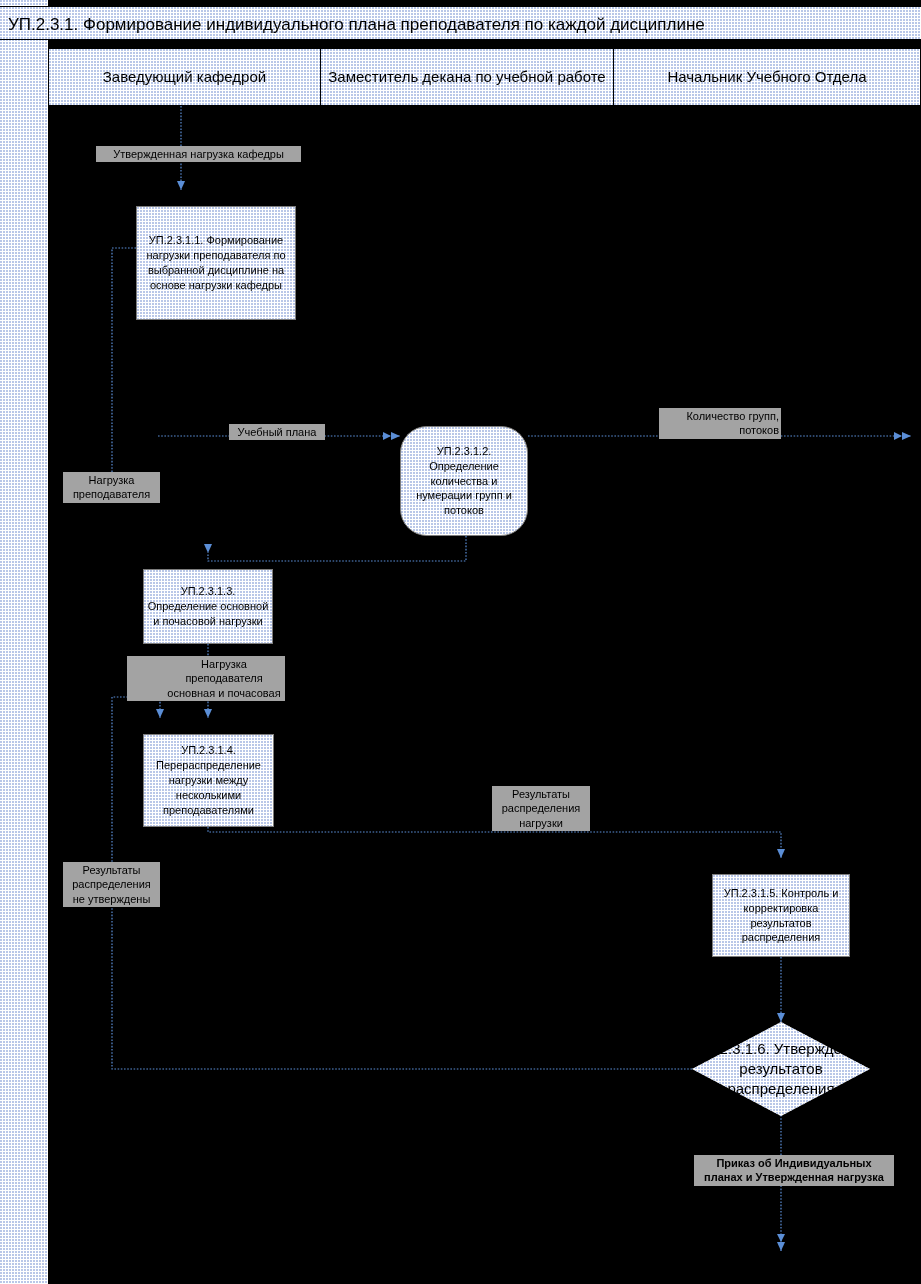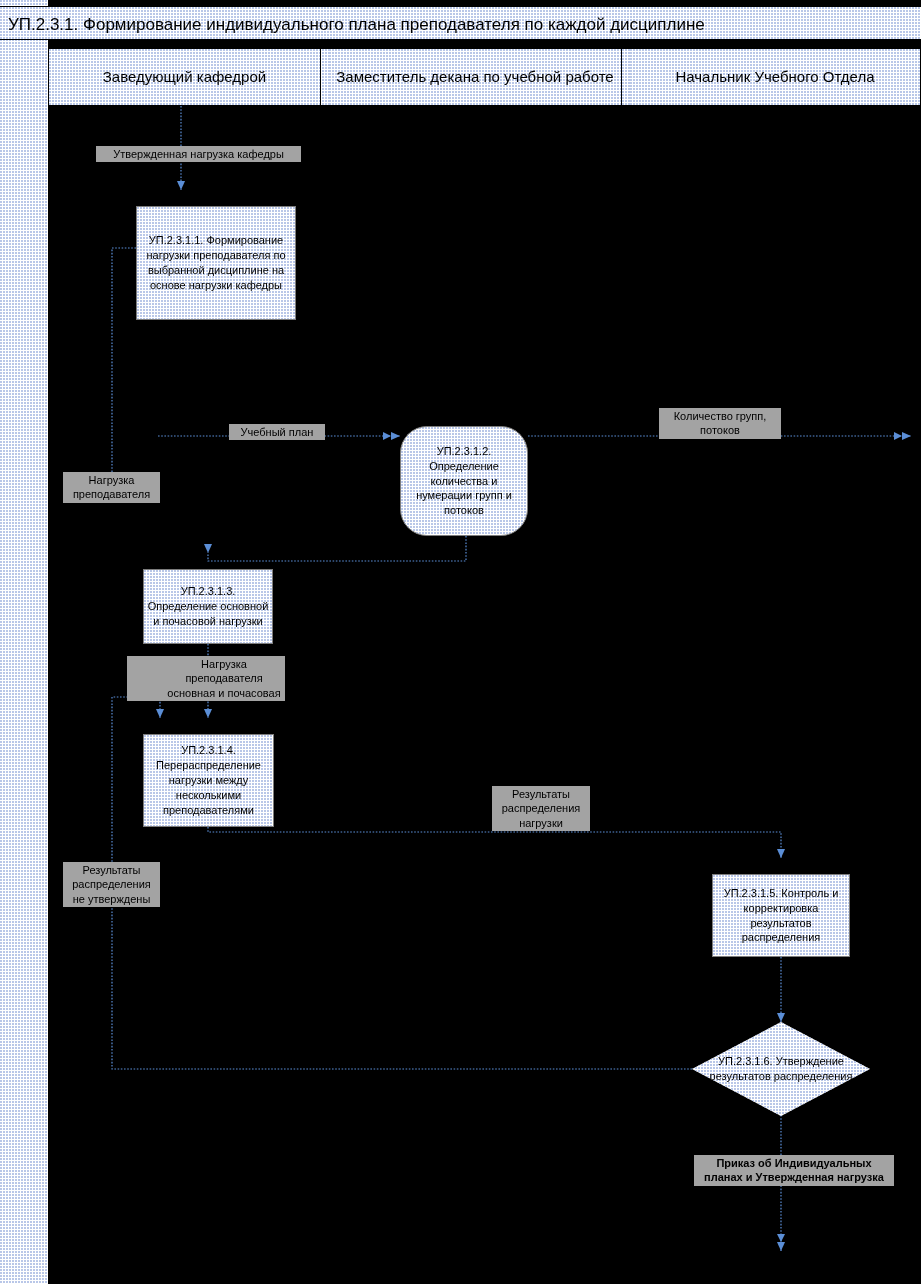--- a/index.html
+++ b/index.html
@@ -26,21 +26,20 @@
     box-sizing:border-box;
   }
   #title-text{
     position:absolute;left:8px;top:8px;
     font-size:17px;color:#000;white-space:nowrap;
   }
   #lane-header{
     position:absolute;left:48px;top:48px;width:873px;height:58px;
     border:1px solid #000;box-sizing:border-box;
     display:flex;
-    gap:8px;
   }
   .lane-cell{
     display:flex;align-items:center;justify-content:center;
     text-align:center;font-size:15px;color:#000;line-height:1.25;
     box-sizing:border-box;padding:0 4px;
   }
   .lane-cell.c1{width:272px;border-right:1px solid #000;}
   .lane-cell.c2{width:293px;border-right:1px solid #000;}
   .lane-cell.c3{flex:1;}
 
@@ -61,21 +60,21 @@
     margin-top:16px;
   }
   .diamond-wrap{position:absolute;}
   .diamond-shape{
     position:absolute;left:0;top:0;width:100%;height:100%;
     clip-path:polygon(50% 0,100% 50%,50% 100%,0 50%);
   }
   .diamond-label{
     position:absolute;left:0;top:0;width:100%;height:100%;
     display:flex;align-items:center;justify-content:center;
-    text-align:center;font-size:11px;line-height:1.35;color:#000;
+    text-align:center;font-size:15px;line-height:1.35;color:#000;
   }
   
   .chip{
     position:absolute;background:#a3a3a3;color:#000;
     font-size:11px;line-height:1.3;text-align:center;
     padding:1px 2px;box-sizing:border-box;white-space:nowrap;
   }
 </style>
 </head>
 <body>
@@ -143,23 +142,23 @@
 
     <div class="node dots" style="left:664px;top:752px;width:138px;height:83px;">УП.2.3.1.5. Контроль и корректировка результатов распределения</div>
 
     <div class="diamond-wrap" style="left:644px;top:916px;width:178px;height:94px;">
       <div class="diamond-shape dots"></div>
       <div class="diamond-label">УП.2.3.1.6. Утверждение результатов распределения</div>
     </div>
 
     <div class="chip" style="left:48px;top:40px;width:205px;">Утвержденная нагрузка кафедры</div>
 
-    <div class="chip" style="left:181px;top:318px;width:96px;">Учебный план</div>
+    <div class="chip" style="left:181px;top:318px;width:96px;">Учебный плана</div>
 
-    <div class="chip" style="left:611px;top:302px;width:122px;white-space:normal;">Количество групп, потоков</div>
+    <div class="chip" style="left:611px;top:302px;width:122px;white-space:normal;text-align:right;">Количество групп, потоков</div>
 
     <div class="chip" style="left:15px;top:366px;width:97px;white-space:normal;">Нагрузка преподавателя</div>
 
     <div class="chip" style="left:79px;top:550px;width:158px;white-space:normal;padding-left:38px;">Нагрузка преподавателя основная и почасовая</div>
 
     <div class="chip" style="left:444px;top:680px;width:98px;white-space:normal;">Результаты распределения нагрузки</div>
 
     <div class="chip" style="left:15px;top:756px;width:97px;white-space:normal;">Результаты распределения не утверждены</div>
 
     <div class="chip" style="left:646px;top:1049px;width:200px;white-space:normal;font-weight:bold;">Приказ об Индивидуальных планах и Утвержденная нагрузка</div>

